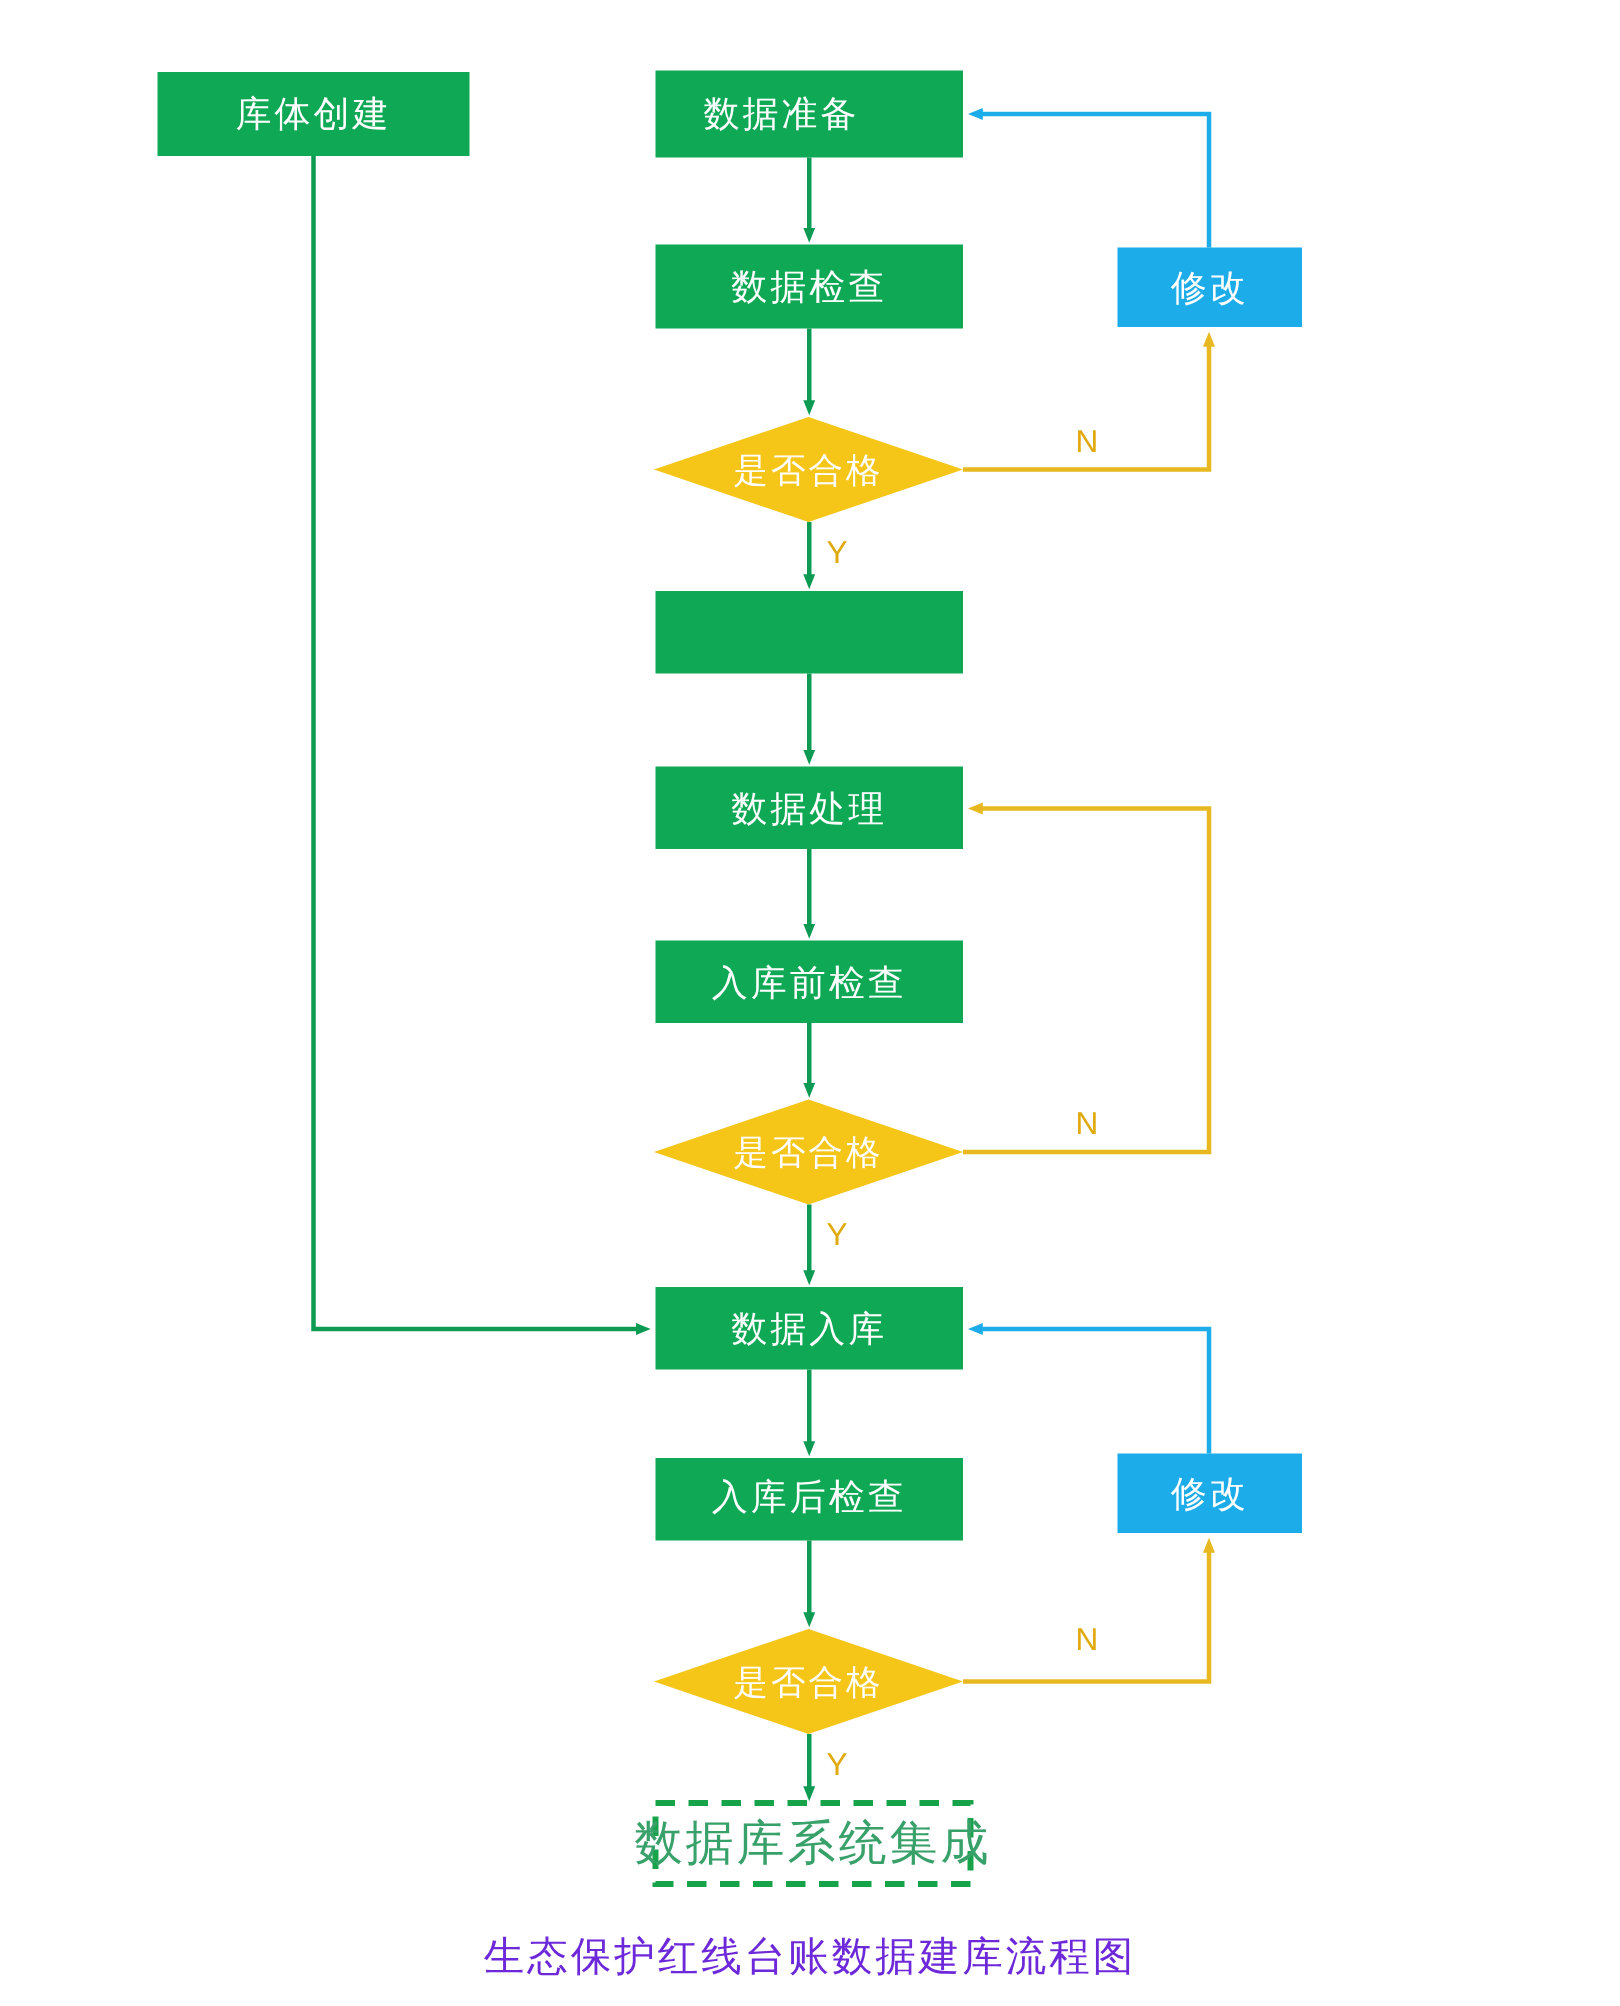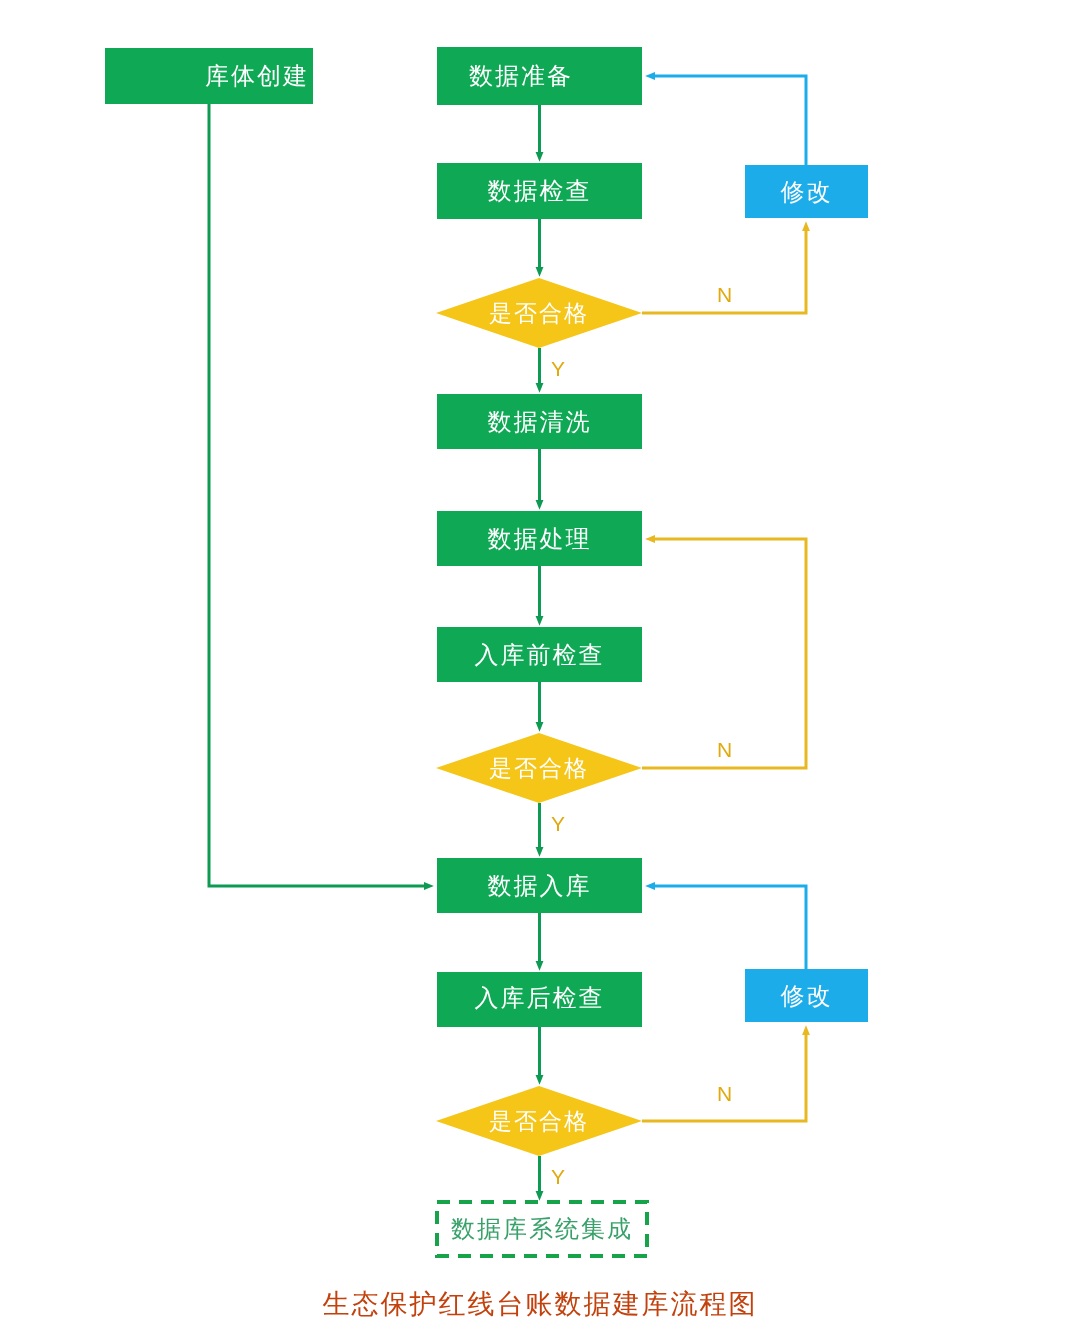--- a/index.html
+++ b/index.html
@@ -43,34 +43,34 @@
     color: #ffffff;
     font-size: 24px;
   }
   .dec-label {
     color: #ffffff;
     font-size: 23px;
     font-family: Liberation Mono, monospace;
   }
   .dashed-label {
     color: #38a169;
-    font-size: 24px;
+    font-size: 32px;
   }
   .edge-label {
     position: absolute;
     color: #e0a90d;
     font-size: 21px;
     font-family: "Liberation Sans", sans-serif;
   }
   .caption {
     position: absolute;
     left: 0;
     width: 1080px;
     text-align: center;
-    color: #c2410c;
+    color: #6d28d9;
     font-size: 27px;
     letter-spacing: 2px;
   }
   .hit {
     position: absolute;
     cursor: pointer;
   }
 </style>
 </head>
 <body>
@@ -144,31 +144,30 @@
 
     <path d="M539.5,1027 L539.5,1080" stroke="#0D9A52" stroke-width="3" fill="none" marker-end="url(#arrow-green)"></path>
 
     <path d="M642,1121 L806,1121 L806,1030" stroke="#E8B820" stroke-width="3" fill="none" marker-end="url(#arrow-yellow)"></path>
 
     <path d="M806,969 L806,886 L650,886" stroke="#1CACEA" stroke-width="3" fill="none" marker-end="url(#arrow-blue)"></path>
 
     <path d="M539.5,1156 L539.5,1196" stroke="#0D9A52" stroke-width="3" fill="none" marker-end="url(#arrow-green)"></path>
   </svg>
 
-  <div class="node-label proc-label" style="left:105px; top:48px; width:208px; height:56px;padding-left:48px;">库体创建</div>
+  <div class="node-label proc-label" style="left:105px; top:48px; width:208px; height:56px;">库体创建</div>
 
   <div class="node-label proc-label" style="left:437px; top:47px; width:168px; height:58px;">数据准备</div>
 
   <div class="node-label proc-label" style="left:437px; top:163px; width:205px; height:56px;">数据检查</div>
 
   <div class="node-label mod-label" style="left:745px; top:165px; width:123px; height:53px;">修改</div>
 
   <div class="node-label dec-label" style="left:436px; top:278px; width:206px; height:70px;">是否合格</div>
 
-  <div class="node-label proc-label" style="left:437px; top:394px; width:205px; height:55px;">数据清洗</div>
 
   <div class="node-label proc-label" style="left:437px; top:511px; width:205px; height:55px;">数据处理</div>
 
   <div class="node-label proc-label" style="left:437px; top:627px; width:205px; height:55px;">入库前检查</div>
 
   <div class="node-label dec-label" style="left:436px; top:733px; width:206px; height:70px;">是否合格</div>
 
   <div class="node-label proc-label" style="left:437px; top:858px; width:205px; height:55px;">数据入库</div>
 
   <div class="node-label mod-label" style="left:745px; top:969px; width:123px; height:53px;">修改</div>

